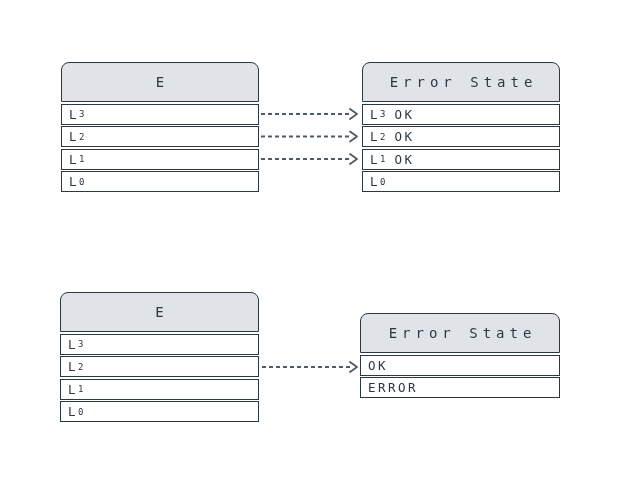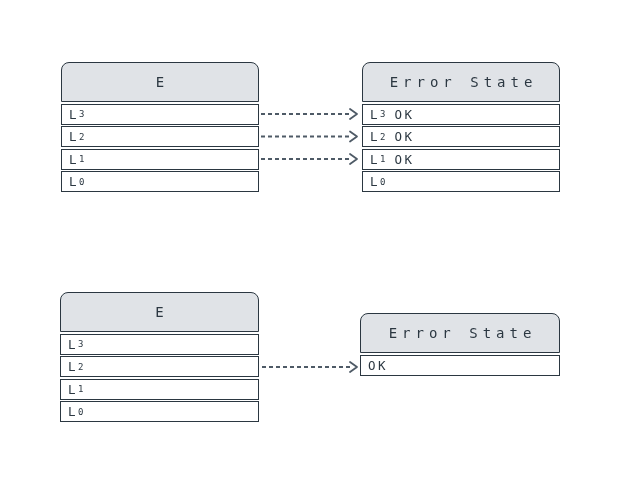--- a/index.html
+++ b/index.html
@@ -145,20 +145,23 @@
       <span>L</span>
         <sub>0</sub>
     </div>
   </div>
 
   <div class="table t-bottom-right">
     <div class="table-header">Error State</div>
     <div class="table-row">
       <span>OK</span>
     </div>
+    <div class="table-row">
+      <span>ERROR</span>
+    </div>
   </div>
 
   <svg class="arrow-layer" width="620" height="484" viewBox="0 0 620 484">
     <g>
       <line class="arrow-line" x1="261" y1="114" x2="350" y2="114"></line>
       <polyline class="arrow-head" points="350,109 357,114 350,119"></polyline>
     </g>
     <g>
       <line class="arrow-line" x1="261" y1="136.5" x2="350" y2="136.5"></line>
       <polyline class="arrow-head" points="350,131.5 357,136.5 350,141.5"></polyline>

